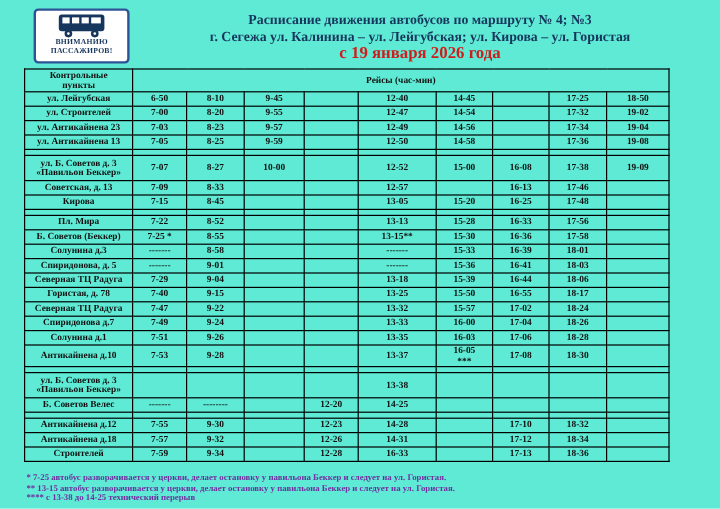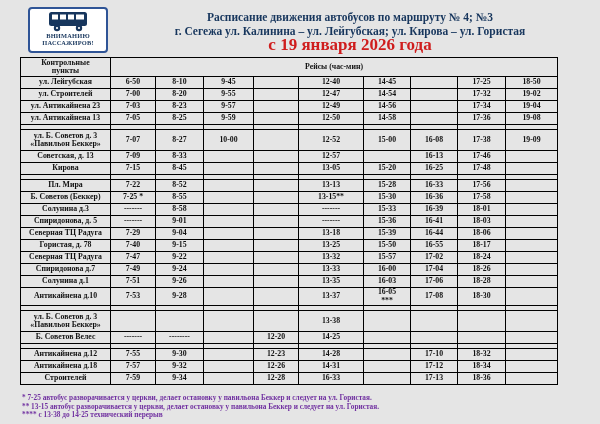--- a/index.html
+++ b/index.html
@@ -1,30 +1,30 @@
 <!DOCTYPE html>
 <html><head>
 <meta charset="utf-8">
 <style>
   * { margin:0; padding:0; box-sizing:border-box; }
   html,body { width:600px; height:424px; background:#ffffff; overflow:hidden;
               font-family:"Liberation Serif", serif; }
-  .page { position:relative; width:600px; height:424px; background:#e5e5e5; }
+  .page { position:relative; width:600px; height:424px; background:#5eead4; }
 
   
   .hdr { position:relative; height:56px; }
   .notice-icon { position:absolute; left:28px; top:7px; width:80px; height:46px;
                  border:2px solid #2f5496; border-radius:4px; background:#fff;
                  display:flex; flex-direction:column; align-items:center; justify-content:flex-start;
                  padding-top:2px; }
   .notice-icon .txt { font-size:6.4px; font-weight:bold; color:#17365d; line-height:6.6px;
                       text-align:center; letter-spacing:0.2px; }
   .titles { position:absolute; left:110px; right:10px; top:10px; text-align:center; }
   .t1,.t2 { font-size:11.5px; font-weight:bold; color:#17365d; line-height:14px; }
-  .t3 { font-size:17px; font-weight:bold; color:#cf1d1d; line-height:14px; }
+  .t3 { font-size:14px; font-weight:bold; color:#cf1d1d; line-height:14px; }
 
   
   table.sched { position:absolute; left:20px; top:57px; border-collapse:collapse;
                 table-layout:fixed; width:537px;padding-left:33px; }
   table.sched td { border:1px solid #000; text-align:center; vertical-align:middle;
                    font-weight:bold; font-size:7.8px; color:#111; line-height:8.5px;
                    white-space:pre-line; overflow:hidden; padding:0 1px; }
   tr.r    { height:12px; }
   tr.tall { height:21px; }
   tr.t2l  { height:17px; }

